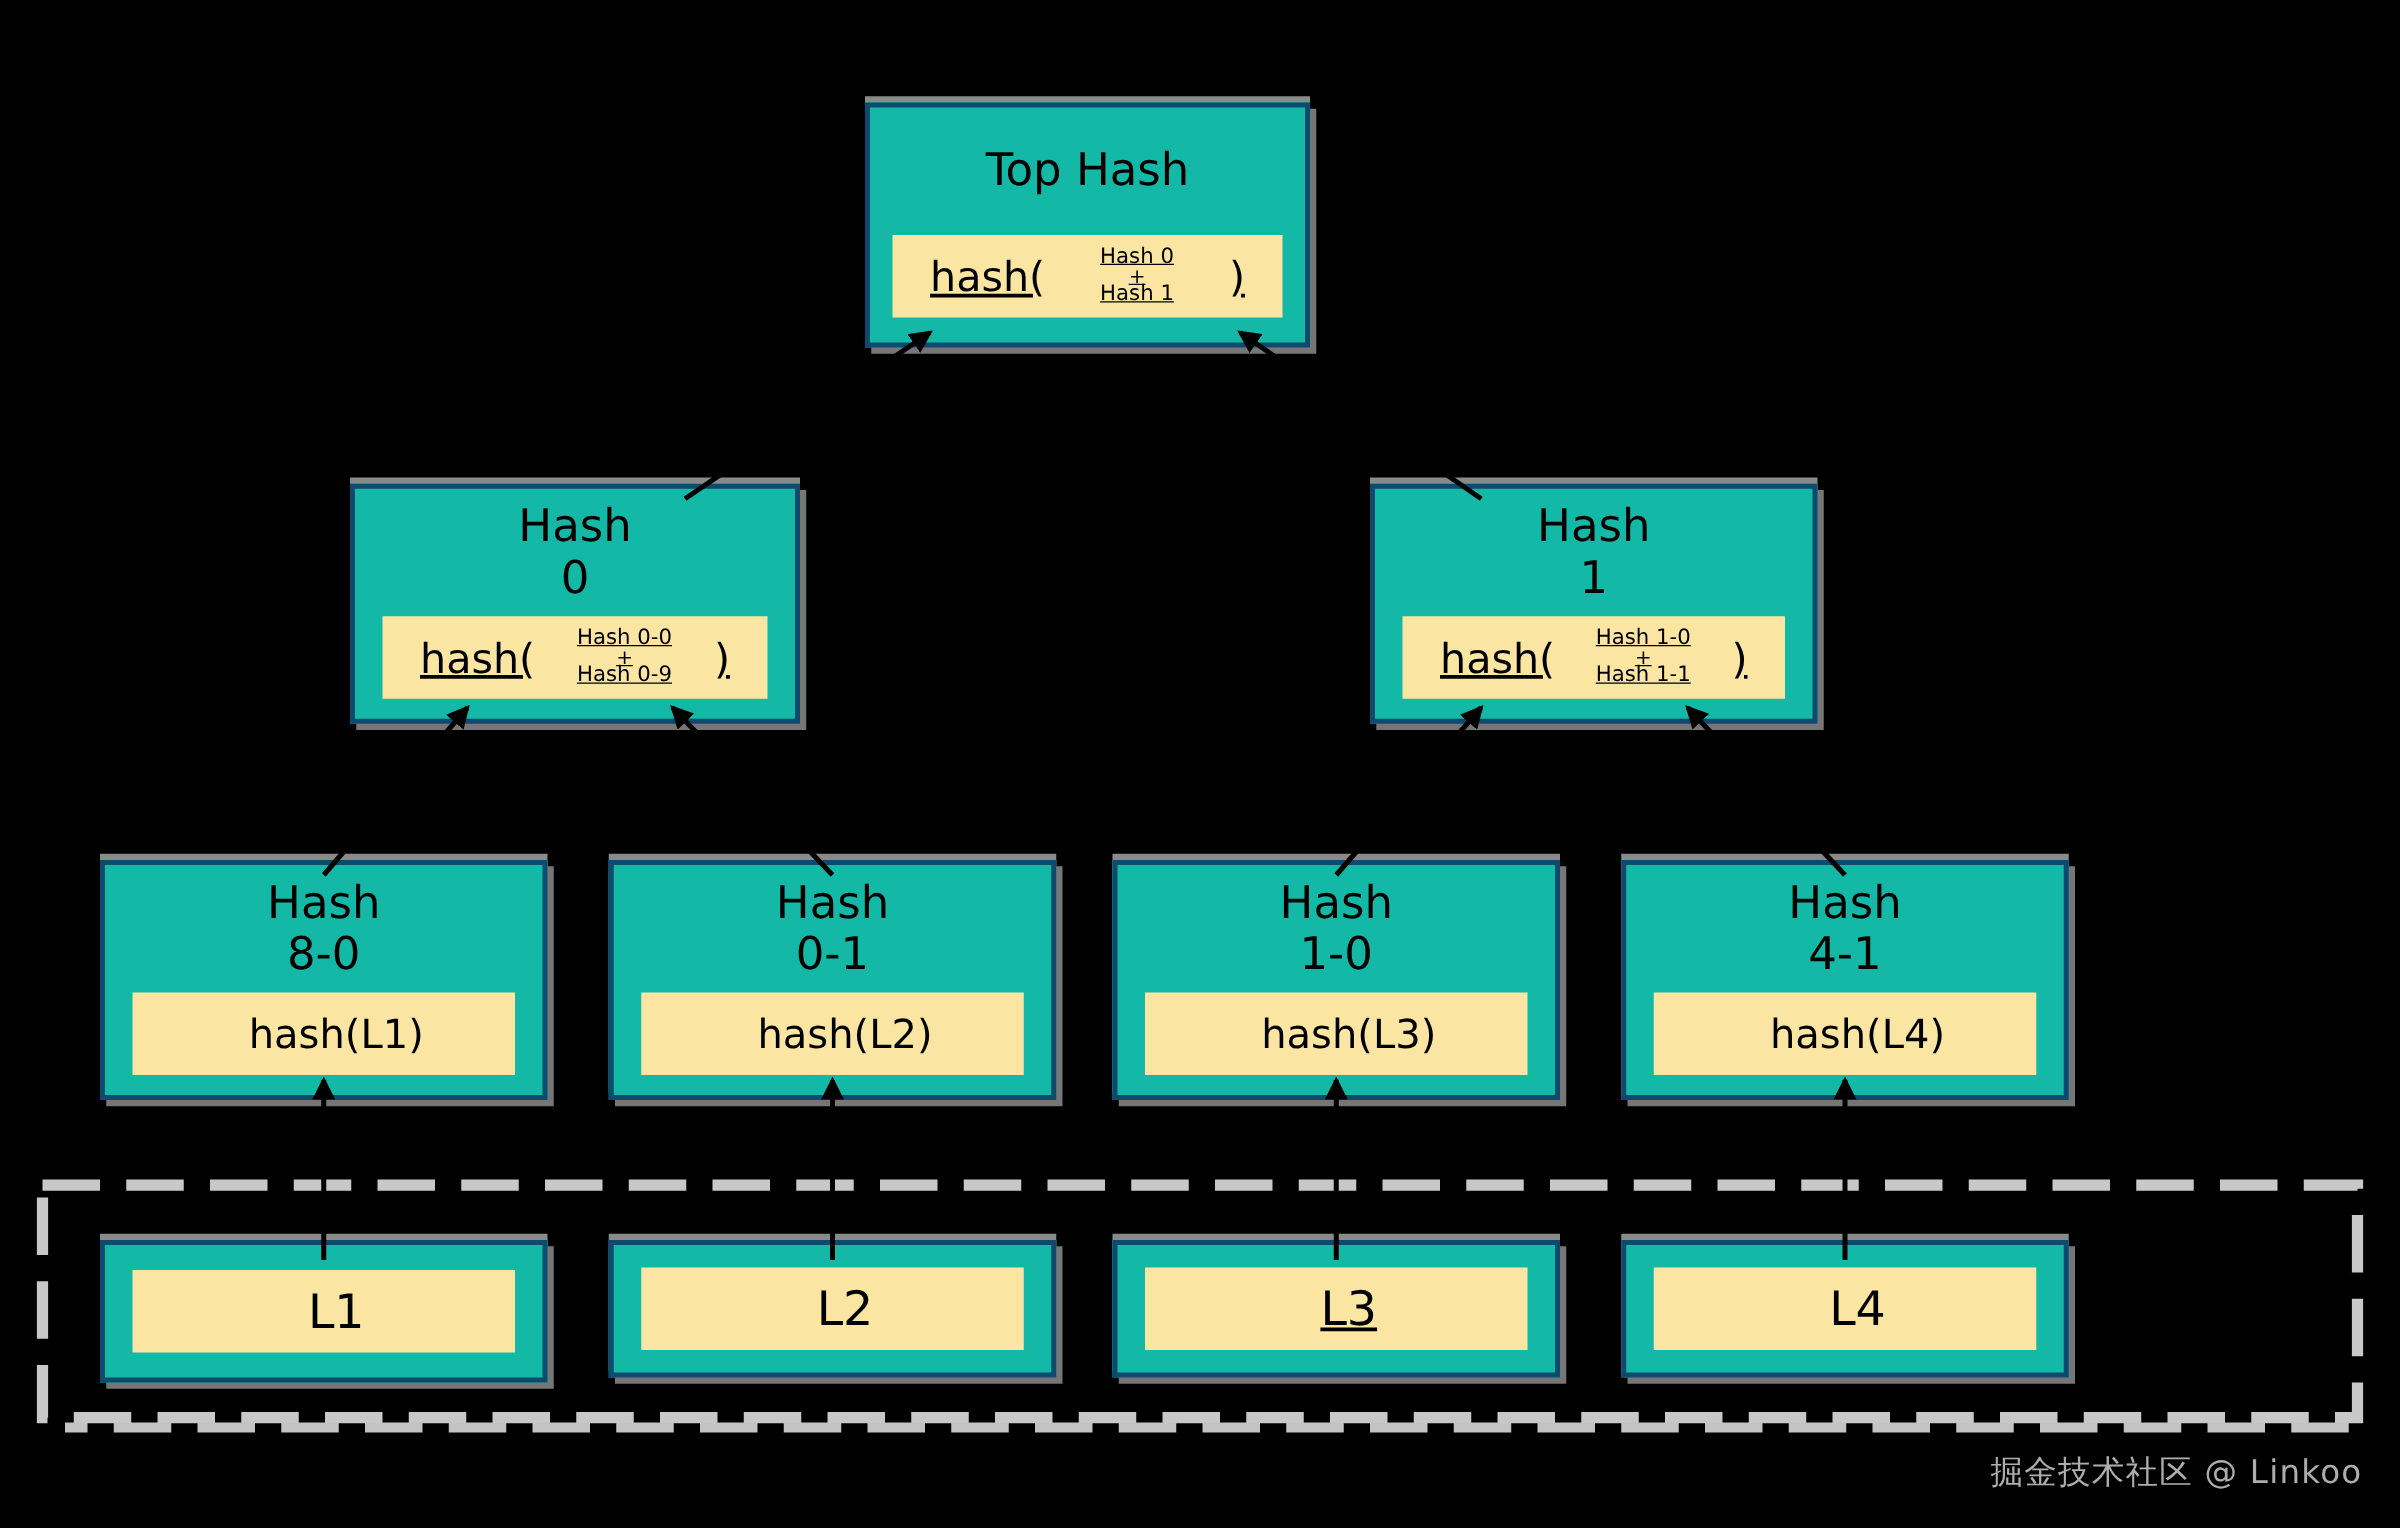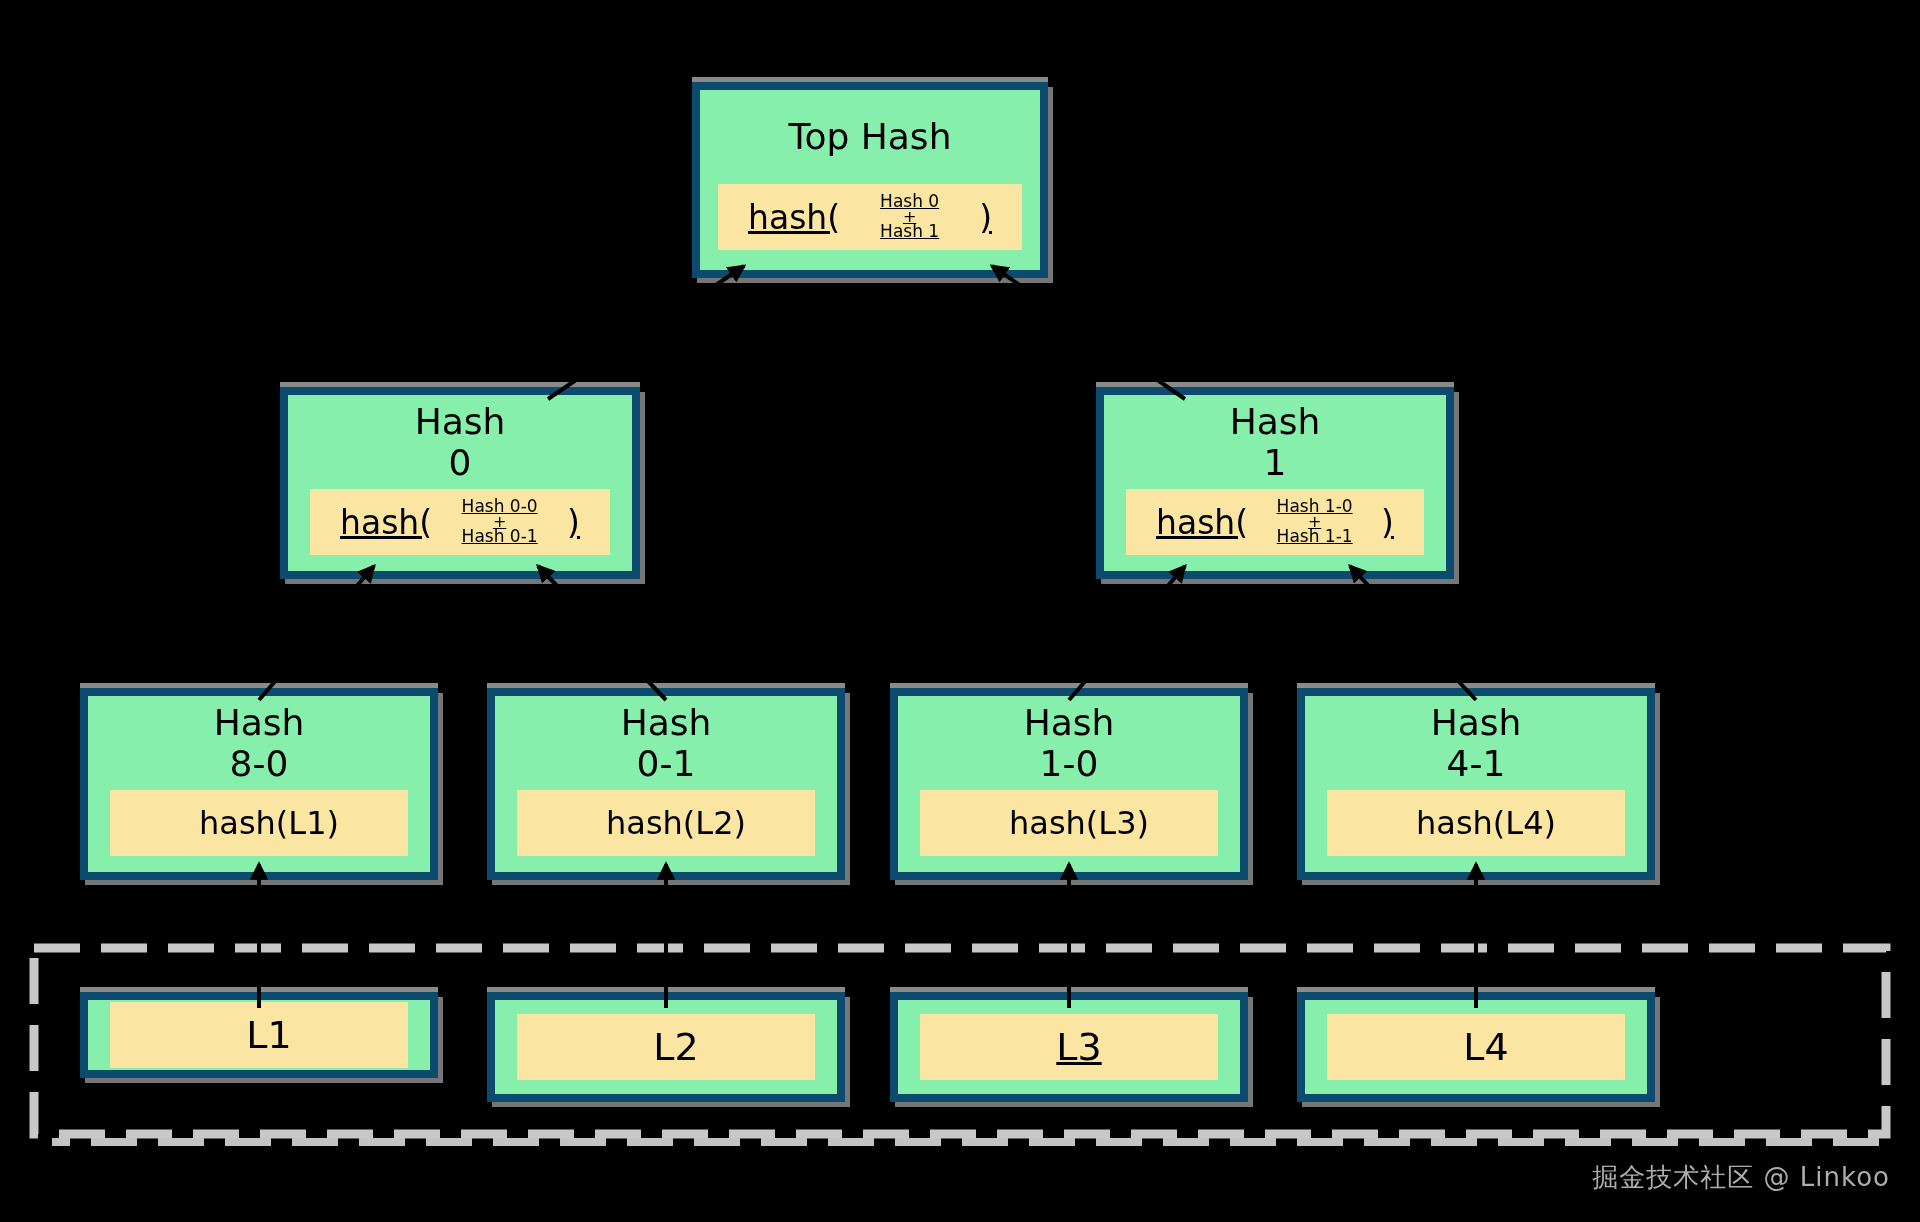--- a/index.html
+++ b/index.html
@@ -6,22 +6,22 @@
   body{
     width:1920px;height:1222px;
     background:#000000;
     position:relative;
     overflow:hidden;
     font-family:"DejaVu Sans","Liberation Sans",sans-serif;
     color:#000;
   }
   .box{
     position:absolute;
-    background:#86efac;
-    border:8px solid #0c4a6e;
+    background:#14b8a6;
+    border:4px solid #0c4a6e;
     box-sizing:border-box;
     display:flex;
     flex-direction:column;
     box-shadow:5px 5px 0 #767676, 0 -5px 0 #8a8a8a;
     z-index:1;
   }
   .title{
     flex:1;
     display:flex;
     flex-direction:column;
@@ -81,21 +81,21 @@
   }
 
   
   #node-top   {left:692px; top:82px;  width:356px; height:196px;}
   #node-h0    {left:280px; top:387px; width:360px; height:192px;}
   #node-h1    {left:1096px;top:387px; width:358px; height:192px;}
   #node-h00   {left:80px;  top:688px; width:358px; height:192px;}
   #node-h01   {left:487px; top:688px; width:358px; height:192px;}
   #node-h10   {left:890px; top:688px; width:358px; height:192px;}
   #node-h11   {left:1297px;top:688px; width:358px; height:192px;}
-  #leaf-l1    {left:80px;  top:992px; width:358px; height:86px;}
+  #leaf-l1    {left:80px;  top:992px; width:358px; height:114px;}
   #leaf-l2    {left:487px; top:992px; width:358px; height:110px;}
   #leaf-l3    {left:890px; top:992px; width:358px; height:110px;text-decoration:underline;}
   #leaf-l4    {left:1297px;top:992px; width:358px; height:110px;}
 </style>
 </head>
 <body>
 
 <div class="box root" id="node-top">
   <div class="title">
     <div>Top Hash</div>
@@ -114,21 +114,21 @@
 <div class="box" id="node-h0">
   <div class="title">
     <div>Hash</div>
     <div>0</div>
   </div>
   <div class="bar formula">
     <span class="fn">hash(</span>
     <span class="stack">
       <span>Hash 0-0</span>
       <span class="op">+</span>
-      <span>Hash 0-1</span>
+      <span>Hash 0-9</span>
     </span>
     <span class="fn">)</span>
   </div>
 </div>
 
 <div class="box" id="node-h1">
   <div class="title">
     <div>Hash</div>
     <div>1</div>
   </div>

